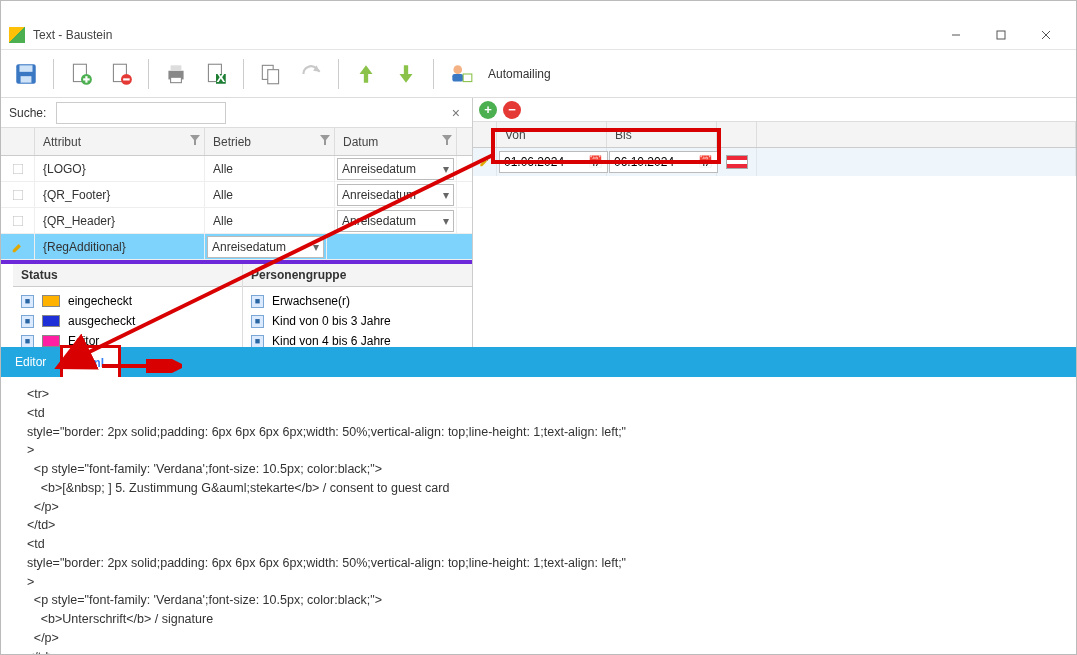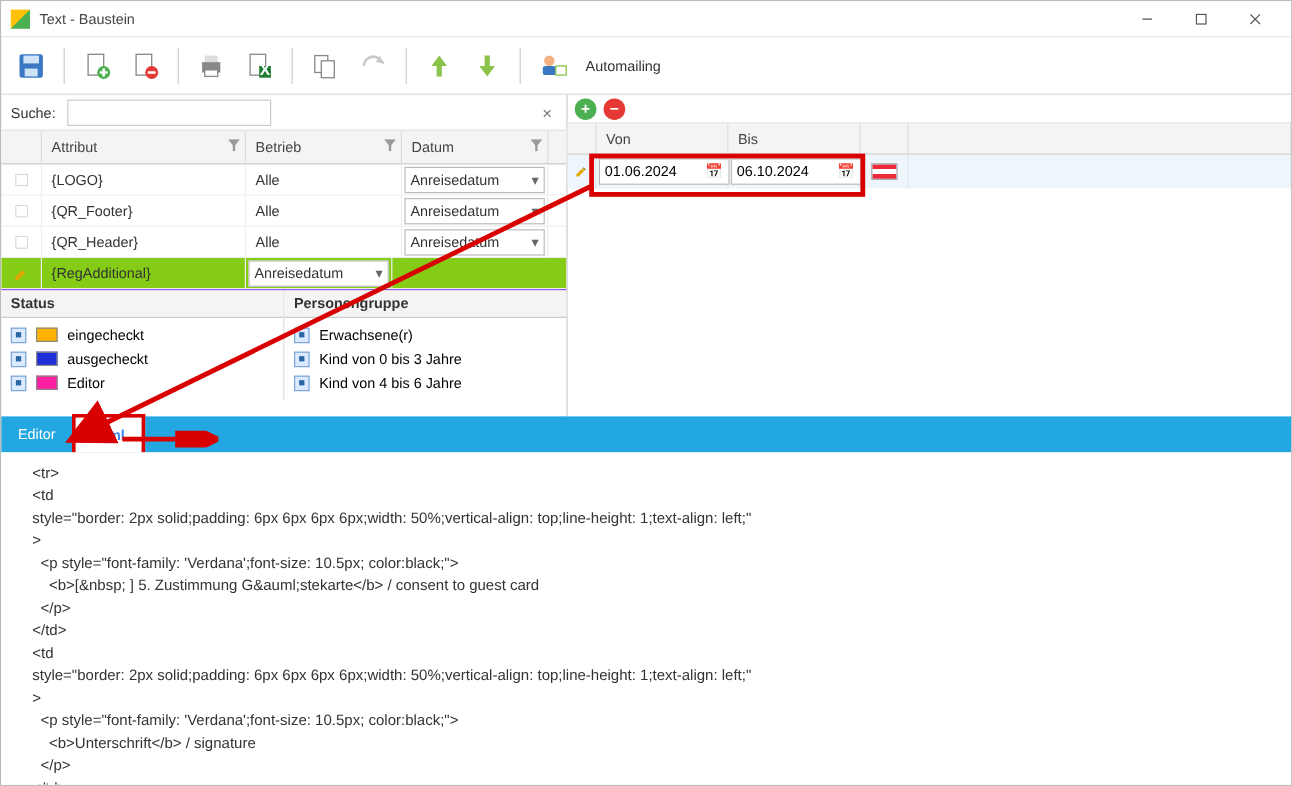--- a/index.html
+++ b/index.html
@@ -1,19 +1,19 @@
 <!DOCTYPE html>
 <html><head>
 <meta charset="utf-8">
 <style>
   * { box-sizing: border-box; margin: 0; padding: 0; font-family: "Segoe UI", Tahoma, sans-serif; font-size: 12px; }
   body { background: #fff; width: 1077px; height: 655px; overflow: hidden; position: relative; border: 1px solid #bbb; }
 
   
-  .titlebar { height: 30px; background: #fff; border-bottom: 1px solid #e5e5e5; display: flex; align-items: center; padding: 0 8px; color: #444; }
+  .titlebar { height: 30px; background: #fff; border-bottom: 1px solid #e5e5e5; display: flex; align-items: center; padding: 0 8px; color: #444; margin-top: 19px; }
   .titlebar .logo { width: 16px; height: 16px; margin-right: 8px; display: inline-block; background: linear-gradient(135deg,#ffc107 0 50%,#4caf50 50% 100%); }
   .titlebar .title { flex: 1; }
   .winbtns { display: flex; }
   .winbtn { width: 45px; height: 30px; display: flex; align-items: center; justify-content: center; color: #555; }
   .winbtn svg { width: 10px; height: 10px; }
 
   
   .toolbar { height: 48px; display: flex; align-items: center; padding: 4px 8px; gap: 6px; border-bottom: 1px solid #ddd; }
   .tbtn { width: 34px; height: 34px; display: flex; align-items: center; justify-content: center; border-radius: 3px; }
   .tbtn svg { width: 26px; height: 26px; }
@@ -37,32 +37,32 @@
   .ghcell { display: flex; align-items: center; padding: 0 8px; border-right: 1px solid #ddd; color: #444; position: relative; }
   .ghcell.fcol { width: 34px; }
   .ghcell.c1 { width: 170px; }
   .ghcell.c2 { width: 130px; }
   .ghcell.c3 { width: 122px; }
   .filt { position: absolute; right: 4px; top: 6px; color: #999; }
   .filt svg { width: 10px; height: 10px; }
 
   .gridbody { max-height: 108px; overflow: hidden; }
   .grow { display: flex; height: 26px; align-items: center; border-bottom: 1px solid #eee; }
-  .grow.sel { background: #84cc16; }
+  .grow.sel { background: #7dd3fc; }
   .gcell { padding: 0 8px; border-right: 1px solid #eee; height: 100%; display: flex; align-items: center; color: #333; }
   .gcell.fcol { width: 34px; justify-content: center; }
   .gcell.c1 { width: 170px; }
   .gcell.c2 { width: 130px; }
   .gcell.c3 { width: 122px; padding: 2px; }
   .combo { flex: 1; height: 22px; border: 1px solid #bbb; display: flex; align-items: center; padding: 0 4px; background: #fff; justify-content: space-between; }
   .combo .caret { color: #666; }
   .pencil { color: #b08500; }
 
   
-  .filters { display: flex; border-top: 1px solid #6d28d9; }
+  .filters { display: flex; border-top: 4px solid #6d28d9; padding-left: 12px; }
   .fcolpanel { flex: 1; border-right: 1px solid #ddd; }
   .fcolpanel:last-child { border-right: none; }
   .fhead { background: #f4f4f4; padding: 4px 8px; border-bottom: 1px solid #ccc; color: #333; font-weight: 600; }
   .flist { padding: 4px 6px; }
   .fitem { display: flex; align-items: center; gap: 8px; padding: 3px 2px; }
   .fitem .chk { width: 13px; height: 13px; border: 1px solid #7aa7d6; background: #dbeaff; display: inline-flex; align-items: center; justify-content: center; font-size: 9px; color: #2b66a4; }
   .swatch { width: 18px; height: 12px; border: 1px solid #888; }
 
   
   .tabbar { height: 30px; background: #22a7e0; display: flex; align-items: stretch; color: #fff; position: relative; }

